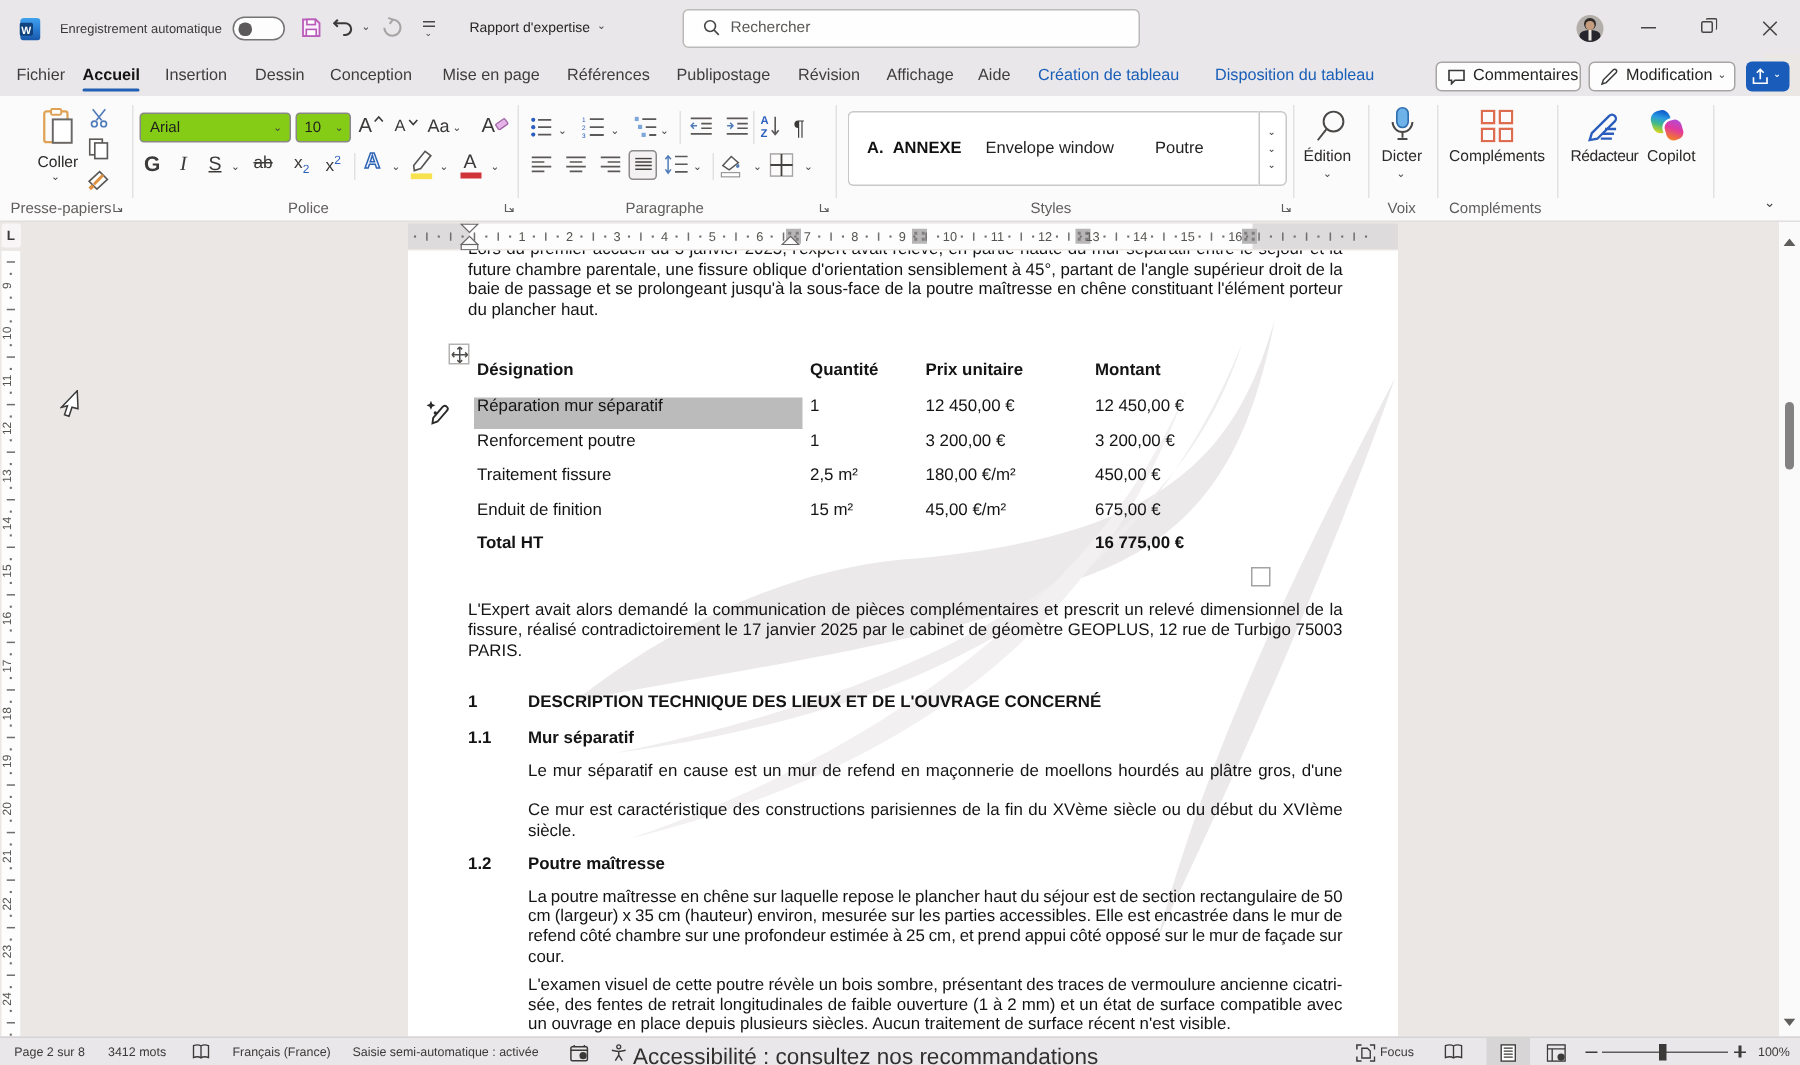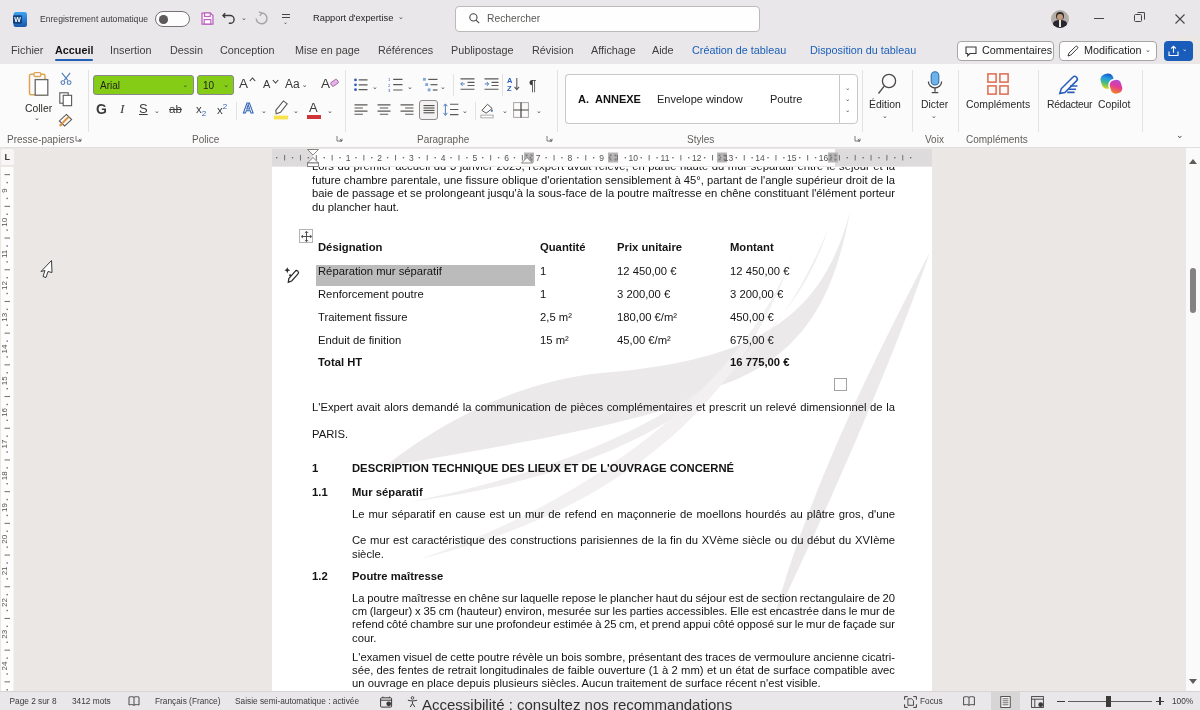--- a/index.html
+++ b/index.html
@@ -502,35 +502,36 @@
     <path d="M4.3 1.2 l0.9 2.1 2.1 0.9 -2.1 0.9 -0.9 2.1 -0.9 -2.1 -2.1 -0.9 2.1 -0.9 z" fill="#2b2a29"></path>
     <path d="M5.8 12.6 L12.1 5.3 a1.9 1.9 0 0 1 2.9 2.5 L8.7 15 l-3.4 1.2 z" fill="none" stroke="#2b2a29" stroke-width="1.25"></path>
     <circle cx="7.2" cy="9.3" r="1.1" fill="#2b2a29"></circle>
   </svg>
 
   <svg class="abs" style="left:40px;top:93px" width="13" height="20" viewBox="0 0 13 20">
     <path d="M11.5 0.5 L1 11.5 L5 10.5 L3 16.5 L6 17.5 L8 11.5 L12 12.5 z" fill="#fff" stroke="#3a3a3a" stroke-width="1"></path>
   </svg>
 
   <div class="docline" style="left:312px;top:234px;word-spacing:0.54px">L'Expert avait alors demandé la communication de pièces complémentaires et prescrit un relevé dimensionnel de la</div>
+  <div class="docline" style="left:312px;top:247.4px;word-spacing:-0.03px">fissure, réalisé contradictoirement le 17 janvier 2025 par le cabinet de géomètre GEOPLUS, 12 rue de Turbigo 75003</div>
   <div class="docline" style="left:312px;top:260.8px">PARIS.</div>
 
   <div class="docline b" style="left:312px;top:294.5px">1</div>
   <div class="docline b" style="left:352px;top:294.5px">DESCRIPTION TECHNIQUE DES LIEUX ET DE L'OUVRAGE CONCERNÉ</div>
   <div class="docline b" style="left:312px;top:318.5px">1.1</div>
   <div class="docline b" style="left:352px;top:318.5px">Mur séparatif</div>
 
   <div class="docline" style="left:352px;top:340.5px;word-spacing:0.86px">Le mur séparatif en cause est un mur de refend en maçonnerie de moellons hourdés au plâtre gros, d'une</div>
   <div class="docline" style="left:352px;top:367.3px;word-spacing:0.53px">Ce mur est caractéristique des constructions parisiennes de la fin du XVème siècle ou du début du XVIème</div>
   <div class="docline" style="left:352px;top:380.7px">siècle.</div>
 
   <div class="docline b" style="left:312px;top:402.5px">1.2</div>
   <div class="docline b" style="left:352px;top:402.5px">Poutre maîtresse</div>
 
-  <div class="docline" style="left:352px;top:424.5px;word-spacing:-0.51px">La poutre maîtresse en chêne sur laquelle repose le plancher haut du séjour est de section rectangulaire de 20</div>
+  <div class="docline" style="left:352px;top:424.5px;word-spacing:-0.51px">La poutre maîtresse en chêne sur laquelle repose le plancher haut du séjour est de section rectangulaire de 50</div>
   <div class="docline" style="left:352px;top:437.9px;word-spacing:-0.37px">cm (largeur) x 35 cm (hauteur) environ, mesurée sur les parties accessibles. Elle est encastrée dans le mur de</div>
   <div class="docline" style="left:352px;top:451.3px;word-spacing:-0.55px">refend côté chambre sur une profondeur estimée à 25 cm, et prend appui côté opposé sur le mur de façade sur</div>
   <div class="docline" style="left:352px;top:464.7px">cour.</div>
 
   <div class="docline" style="left:352px;top:483.5px;word-spacing:-0.26px">L'examen visuel de cette poutre révèle un bois sombre, présentant des traces de vermoulure ancienne cicatri-</div>
   <div class="docline" style="left:352px;top:496.9px;word-spacing:0.17px">sée, des fentes de retrait longitudinales de faible ouverture (1 à 2 mm) et un état de surface compatible avec</div>
   <div class="docline" style="left:352px;top:510.3px">un ouvrage en place depuis plusieurs siècles. Aucun traitement de surface récent n'est visible.</div>
 
   <svg class="abs" style="left:0;top:0" width="16" height="524" viewBox="0 0 16 524">
       <rect x="1" y="0" width="12.5" height="524" fill="#fdfdfd"></rect>

